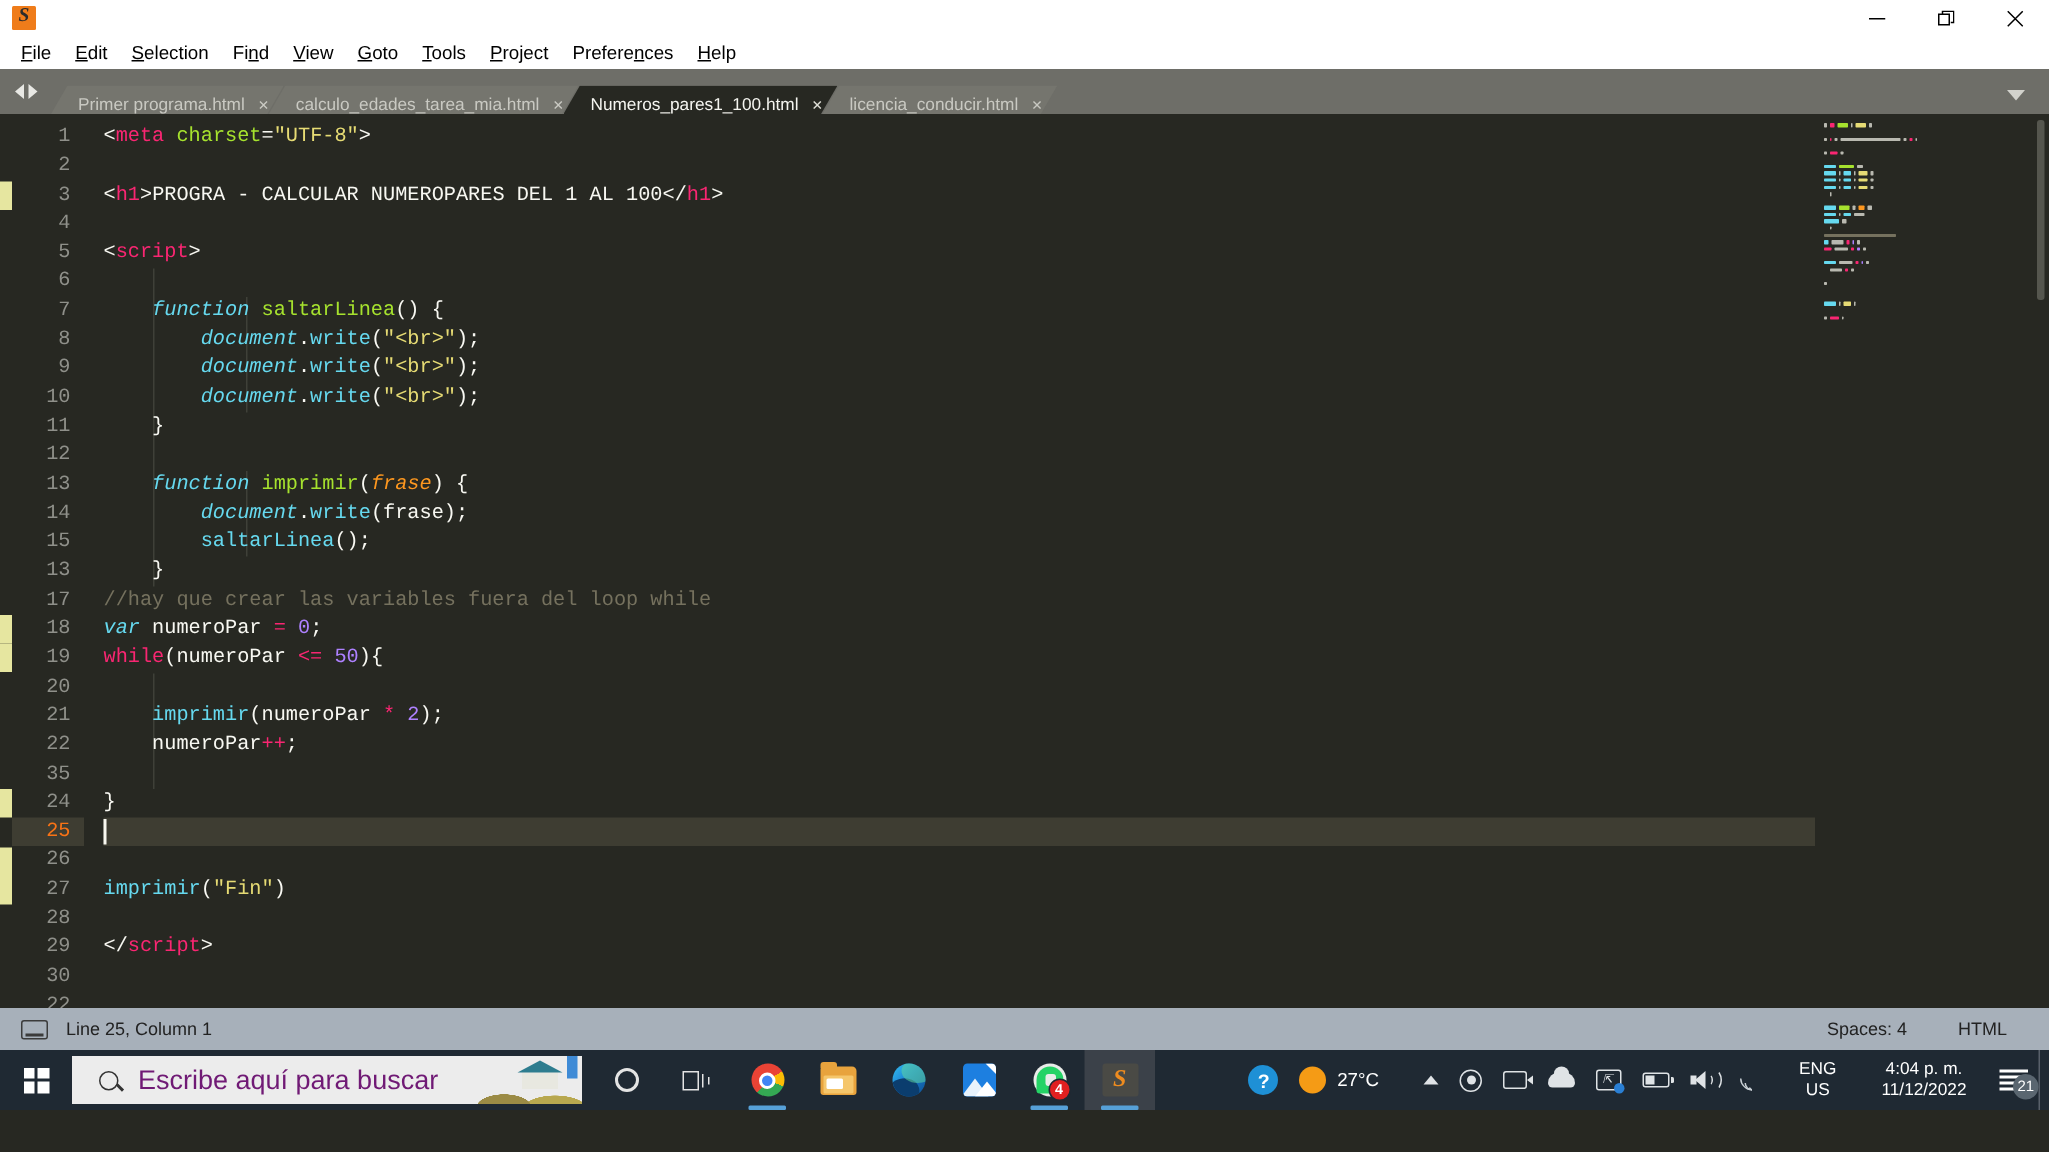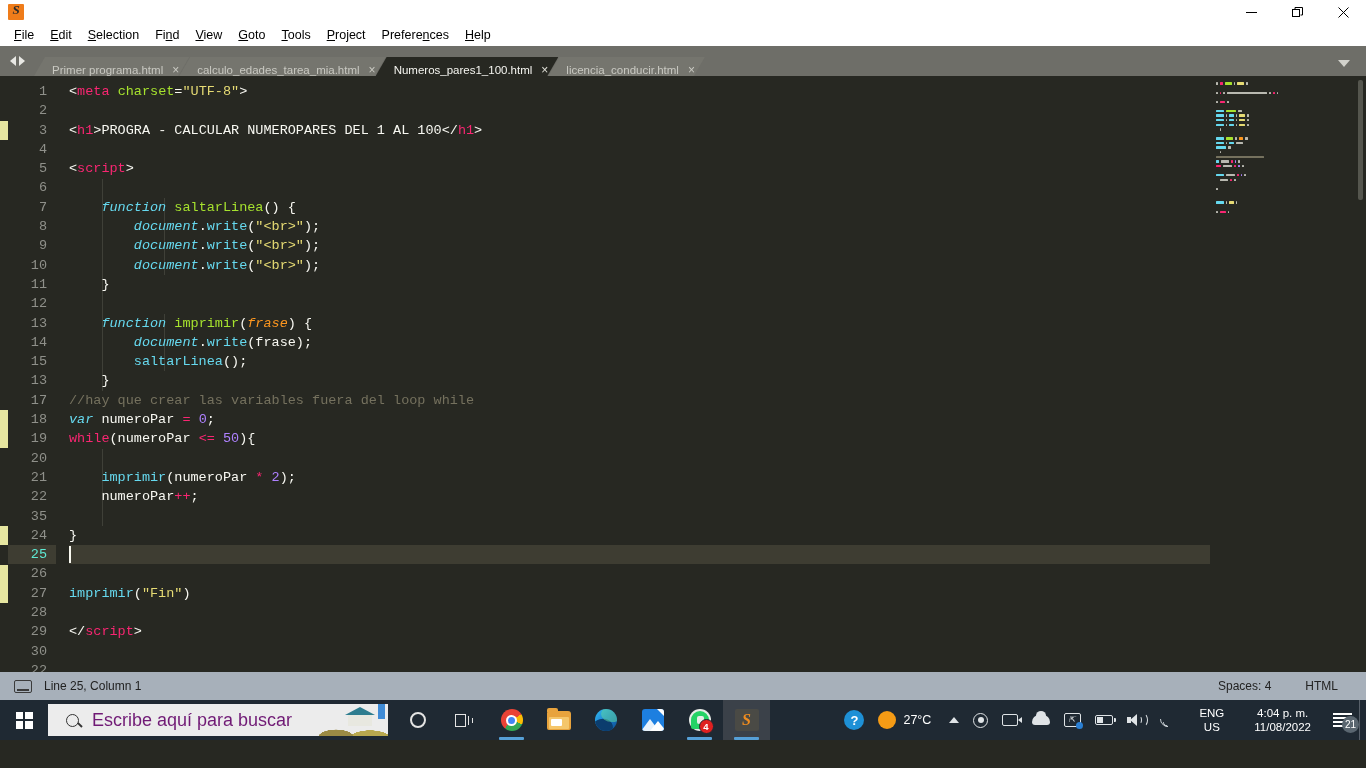--- a/index.html
+++ b/index.html
@@ -93,21 +93,21 @@
   .mod-gutter {
     width: 8px; flex: none; background: #272822; position: relative;
   }
   .mod-mark { position: absolute; left: 0; width: 8px; height: 19px; background: #e6e6a0; }
   .linenos {
     width: 48px; flex: none; text-align: right; padding-top: 6px;
     font: 13.5px/19.3px "Liberation Mono", monospace; color: #8f908a;
     user-select: none;
   }
   .lineno { padding-right: 9px; height: 19.3px; }
-  .lineno.active { background: #3e3d32; color: #5eead4; }
+  .lineno.active { background: #3e3d32; color: #f97316; }
   .code {
     flex: 1; padding-top: 6px; padding-left: 13px; position: relative;
     font: 13.5px/19.3px "Liberation Mono", monospace;
     color: #f8f8f2; white-space: pre; overflow: hidden;
   }
   .cl { height: 19.3px; position: relative; }
   .cl.active { background: #3e3d32; }
   .indent-guide {
     position: absolute; top: 6px; width: 1px; background: #3f4038;
   }
@@ -275,21 +275,21 @@
     display: flex; align-items: center; justify-content: center; }
   .ic-sublime span { font: italic bold 16px "Liberation Serif", serif; color: #ef8c1f; line-height: 1; }
 
   
   .tray { position: absolute; right: 0; display: flex; align-items: center; height: 40px; }
   .tray-item { display: flex; align-items: center; justify-content: center; padding: 0 7px; flex: none; }
   .ic-help { width: 20px; height: 20px; border-radius: 50%; background: #1e90d6; position: relative; }
   .ic-help::after { content: "?"; position: absolute; inset: 0; color: #fff; font-size: 13px;
     font-weight: bold; display: flex; align-items: center; justify-content: center; }
   .ic-sun { width: 18px; height: 18px; border-radius: 50%; background: #f59b15; }
-  .temp-text { color: #fff; font-size: 12.5px; margin-left: 7px; margin-right: 4px; }
+  .temp-text { color: #fff; font-size: 12.5px; margin-left: 7px; margin-right: 16px; }
   .ic-caret { width: 0; height: 0; border-left: 5px solid transparent; border-right: 5px solid transparent;
     border-bottom: 6px solid #dfe3e6; }
   .ic-circdot { width: 15px; height: 15px; border: 1.6px solid #dfe3e6; border-radius: 50%;
     display: flex; align-items: center; justify-content: center; }
   .ic-circdot i { width: 6px; height: 6px; border-radius: 50%; background: #dfe3e6; }
   .ic-cam { width: 16px; height: 12px; border: 1.6px solid #dfe3e6; border-radius: 2px; position: relative; }
   .ic-cam::after { content: ""; position: absolute; right: -5px; top: 2px; width: 0; height: 0;
     border-top: 3px solid transparent; border-bottom: 3px solid transparent; border-right: 4px solid #dfe3e6; }
   .ic-cloud { width: 18px; height: 10px; background: #dfe3e6; border-radius: 7px 7px 3px 3px; position: relative; }
   .ic-cloud::before { content: ""; position: absolute; left: 4px; top: -4px; width: 10px; height: 9px;
@@ -696,21 +696,21 @@
       </div>
     <div class="tray-item">
       <div class="tray-lang">
         <div>ENG</div>
         <div>US</div>
       </div>
     </div>
     <div class="tray-item">
       <div class="tray-clock">
         <div>4:04 p. m.</div>
-        <div>11/08/2022</div>
+        <div>11/12/2022</div>
       </div>
     </div>
     <div class="tray-item">
       <span class="ic-notif">
           <i></i>
           <i></i>
           <i></i>
           <i></i>
         <span class="notif-count">21</span>
       </span>

